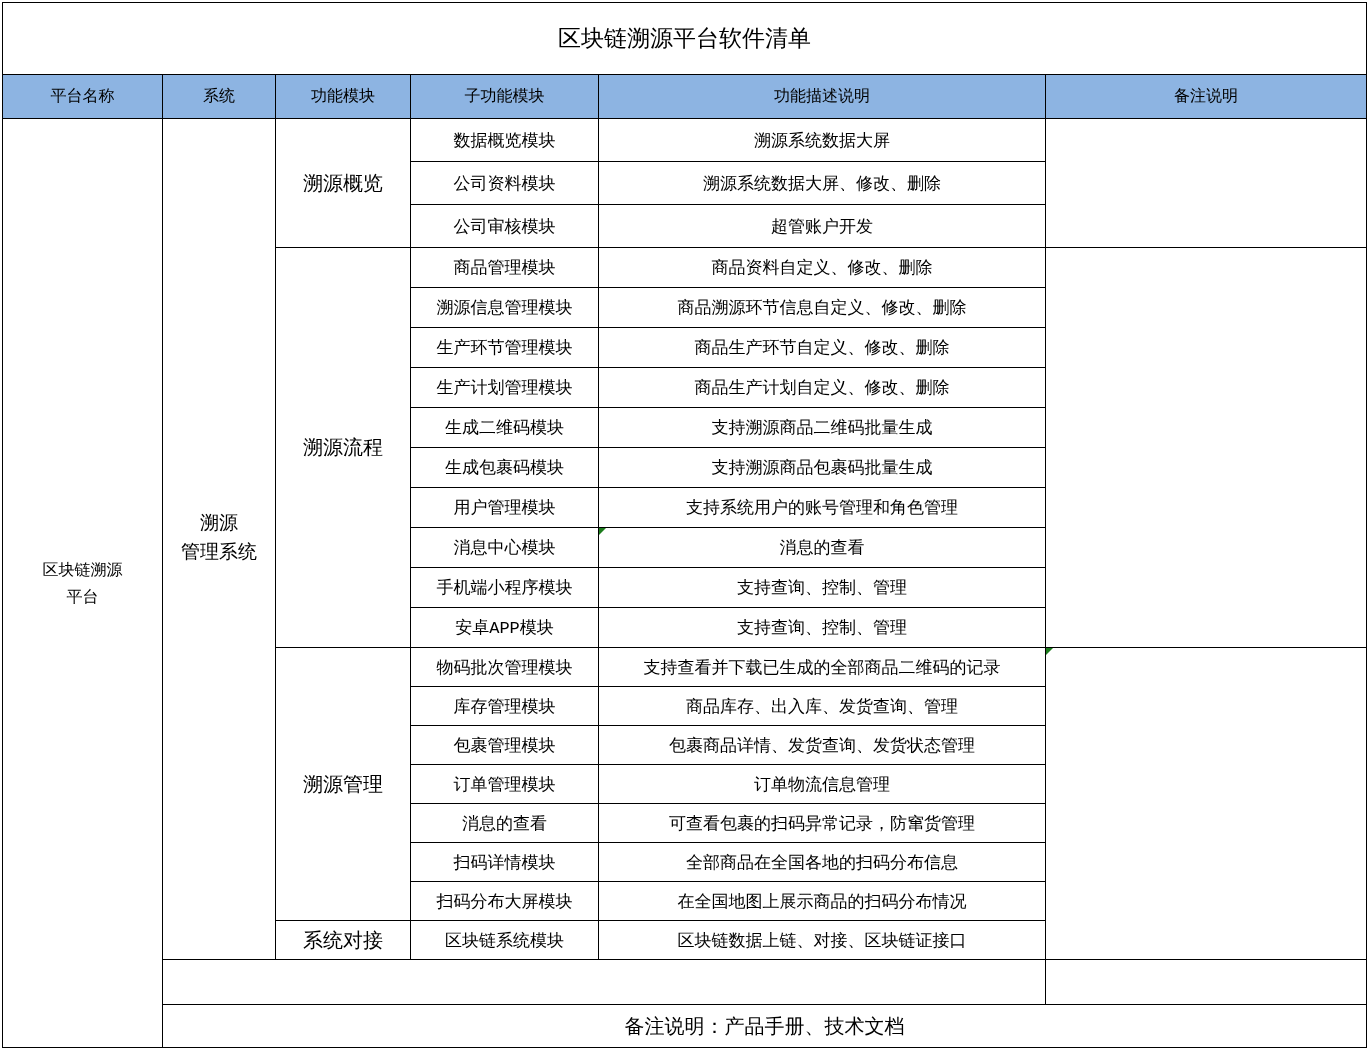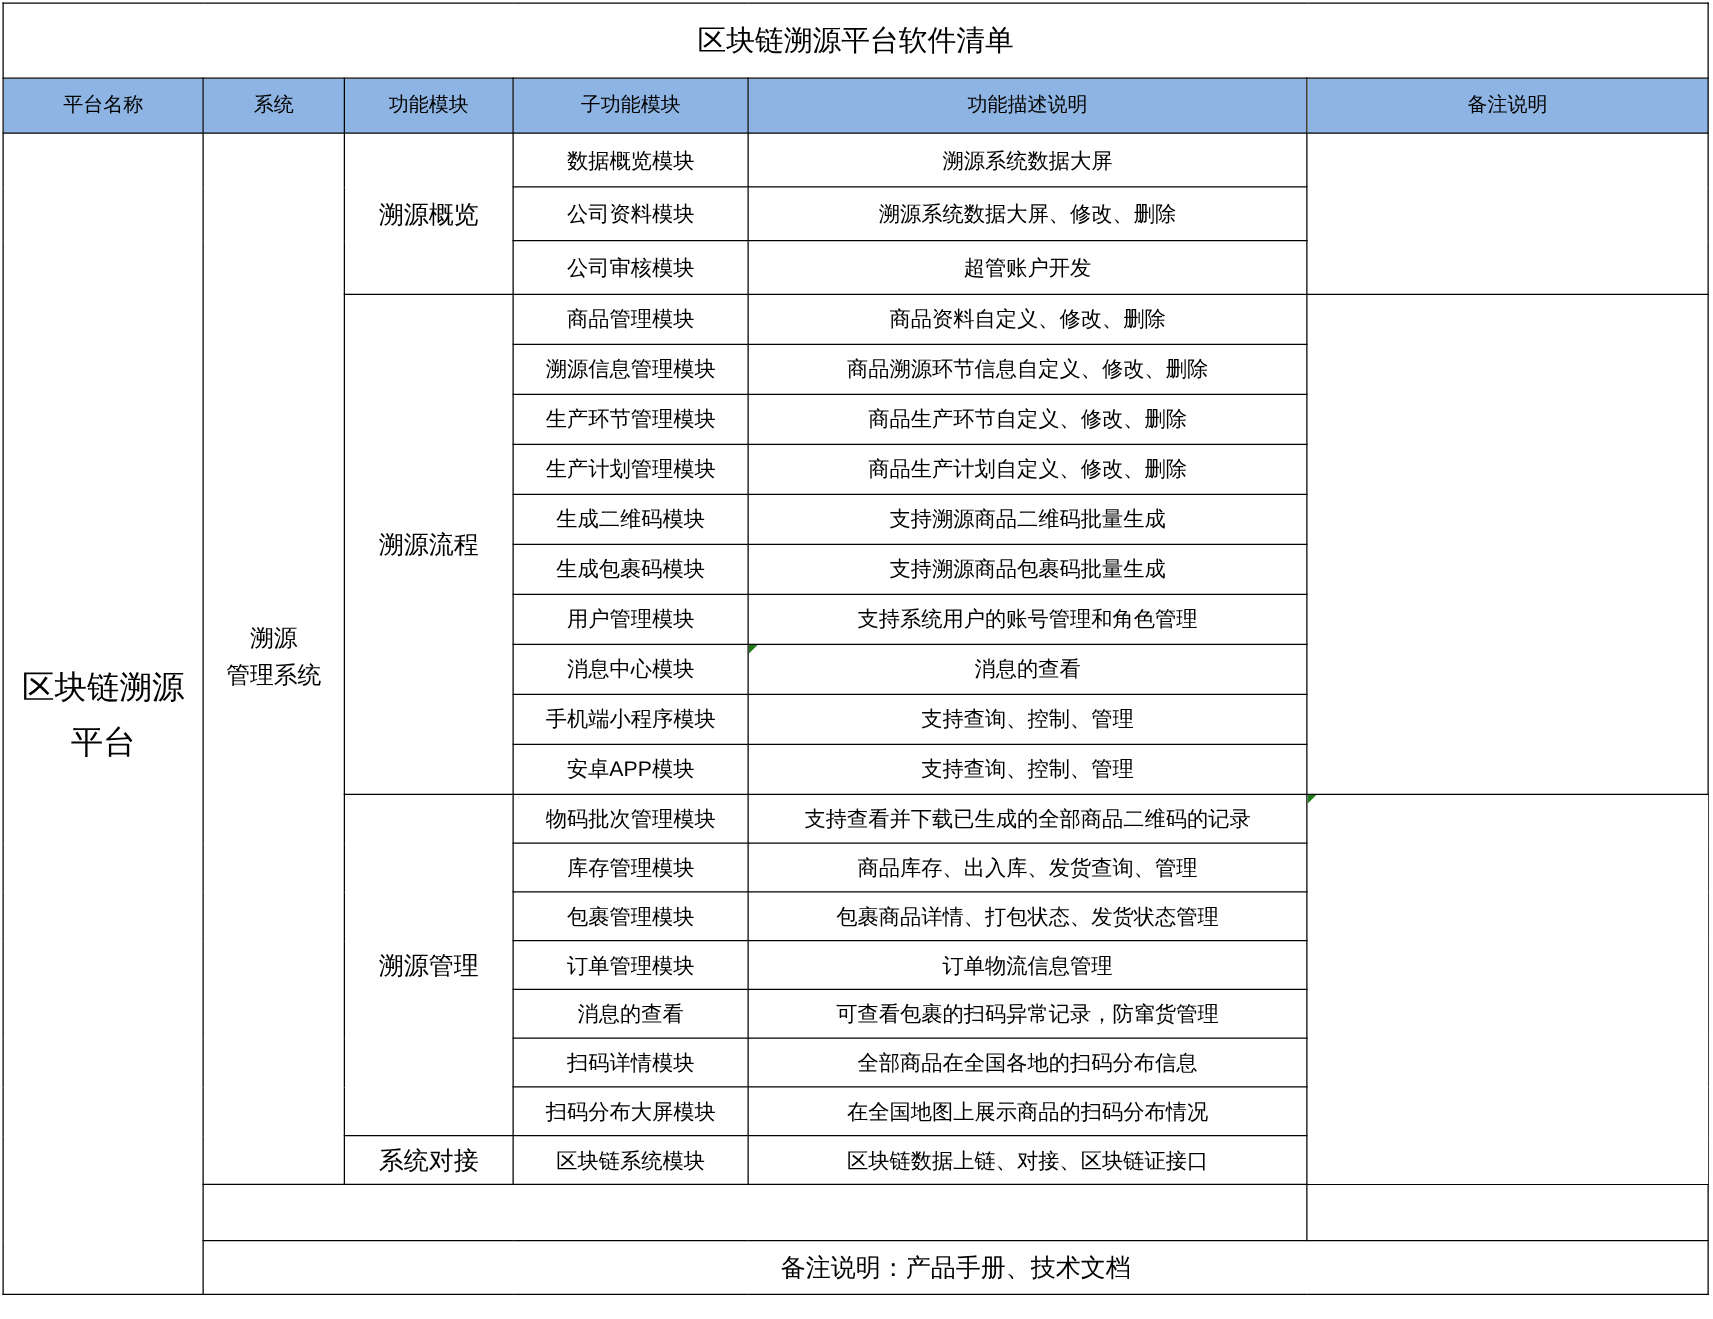--- a/index.html
+++ b/index.html
@@ -26,56 +26,57 @@
     width: 1364px;
   }
   table.sheet td, table.sheet th {
     border: 1.5px solid var(--border-color);
     text-align: center;
     vertical-align: middle;
     padding: 0 4px;
     overflow: hidden;
     font-weight: normal;
   }
-  tr.r-title  { height: 60px; }
+  tr.r-title  { height: 72px; }
   tr.r-head   { height: 44px; }
   tr.r-a      { height: 43px; }
   tr.r-b      { height: 40px; }
   tr.r-c      { height: 39px; }
   tr.r-empty  { height: 45px; }
   tr.r-footer { height: 43px; }
 
   .title-cell {
     font-size: 23px;
     font-weight: bold;
     background: #fff;
   }
   .head-cell {
     background: var(--header-bg);
     font-size: 16px;
     font-weight: bold;
   }
   .platform-cell {
-    font-size: 26px;
+    font-size: 16px;
     font-weight: bold;
     white-space: pre-line;
     line-height: 1.7;
     margin-left: 18px;
   }
   .system-cell {
     font-size: 19px;
     white-space: pre-line;
     line-height: 1.55;
     font-family: Liberation Mono, monospace;
   }
   .group-cell {
     font-size: 20px;
   }
   .sub-cell, .desc-cell {
     font-size: 17px;
+    font-family: Liberation Mono, monospace;
   }
   .note-cell { background: #fff; }
   .rel { position: relative; }
   .corner-flag {
     position: absolute;
     top: 0; left: 0;
     width: 0; height: 0;
     border-top: 7px solid var(--marker-green);
     border-right: 7px solid transparent;
   }
@@ -184,21 +185,21 @@
       <td class="note-cell rel" rowspan="8">
             <span class="corner-flag"></span>
           </td>
     </tr>
     <tr class="r-c">
       <td class="sub-cell">库存管理模块</td>
       <td class="desc-cell">商品库存、出入库、发货查询、管理</td>
     </tr>
     <tr class="r-c">
       <td class="sub-cell">包裹管理模块</td>
-      <td class="desc-cell">包裹商品详情、打包状态、发货状态管理</td>
+      <td class="desc-cell">包裹商品详情、发货查询、发货状态管理</td>
     </tr>
     <tr class="r-c">
       <td class="sub-cell">订单管理模块</td>
       <td class="desc-cell">订单物流信息管理</td>
     </tr>
     <tr class="r-c">
       <td class="sub-cell">消息的查看</td>
       <td class="desc-cell">可查看包裹的扫码异常记录，防窜货管理</td>
     </tr>
     <tr class="r-c">

